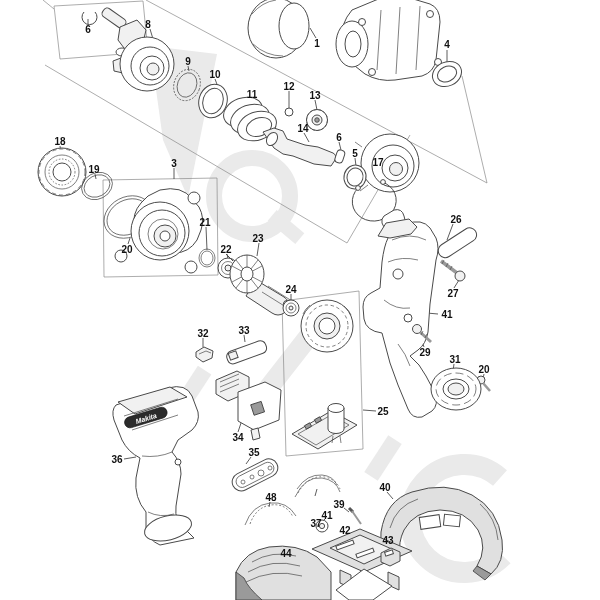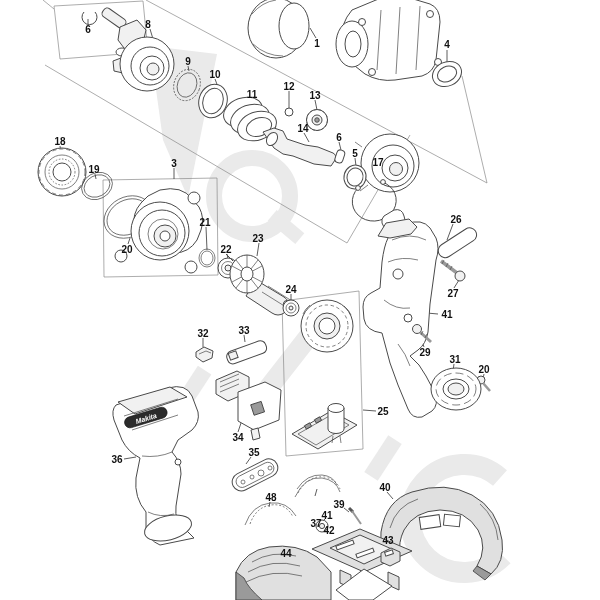--- a/index.html
+++ b/index.html
@@ -405,16 +405,16 @@
   <span class="pl" style="left:203px;top:333px">32</span>
   <span class="pl" style="left:244px;top:330px">33</span>
   <span class="pl" style="left:238px;top:437px">34</span>
   <span class="pl" style="left:254px;top:452px">35</span>
   <span class="pl" style="left:117px;top:459px">36</span>
   <span class="pl" style="left:316px;top:523px">37</span>
   <span class="pl" style="left:271px;top:497px">48</span>
   <span class="pl" style="left:339px;top:504px">39</span>
   <span class="pl" style="left:385px;top:487px">40</span>
   <span class="pl" style="left:327px;top:515px">41</span>
-  <span class="pl" style="left:329px;top:530px">42</span>
+  <span class="pl" style="left:345px;top:530px">42</span>
   <span class="pl" style="left:388px;top:540px">43</span>
   <span class="pl" style="left:286px;top:553px">44</span>
 </div>
 
 </body></html>

